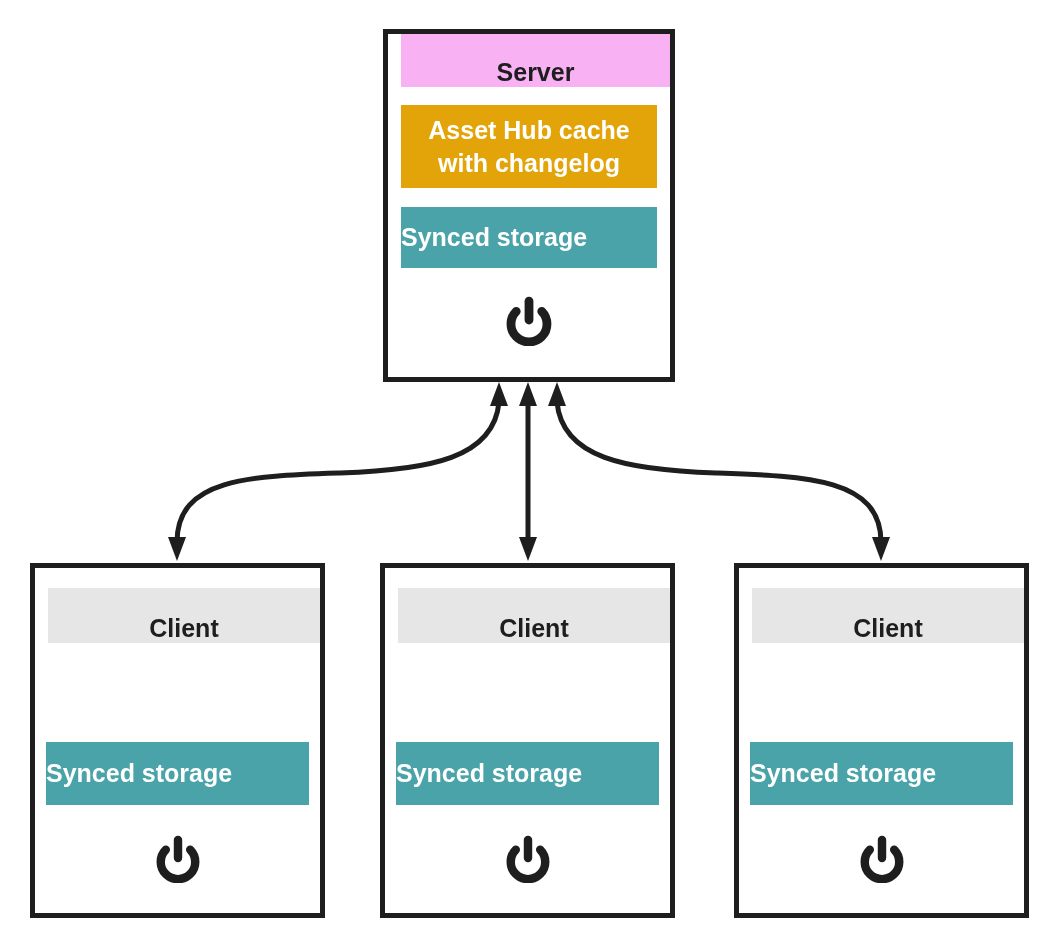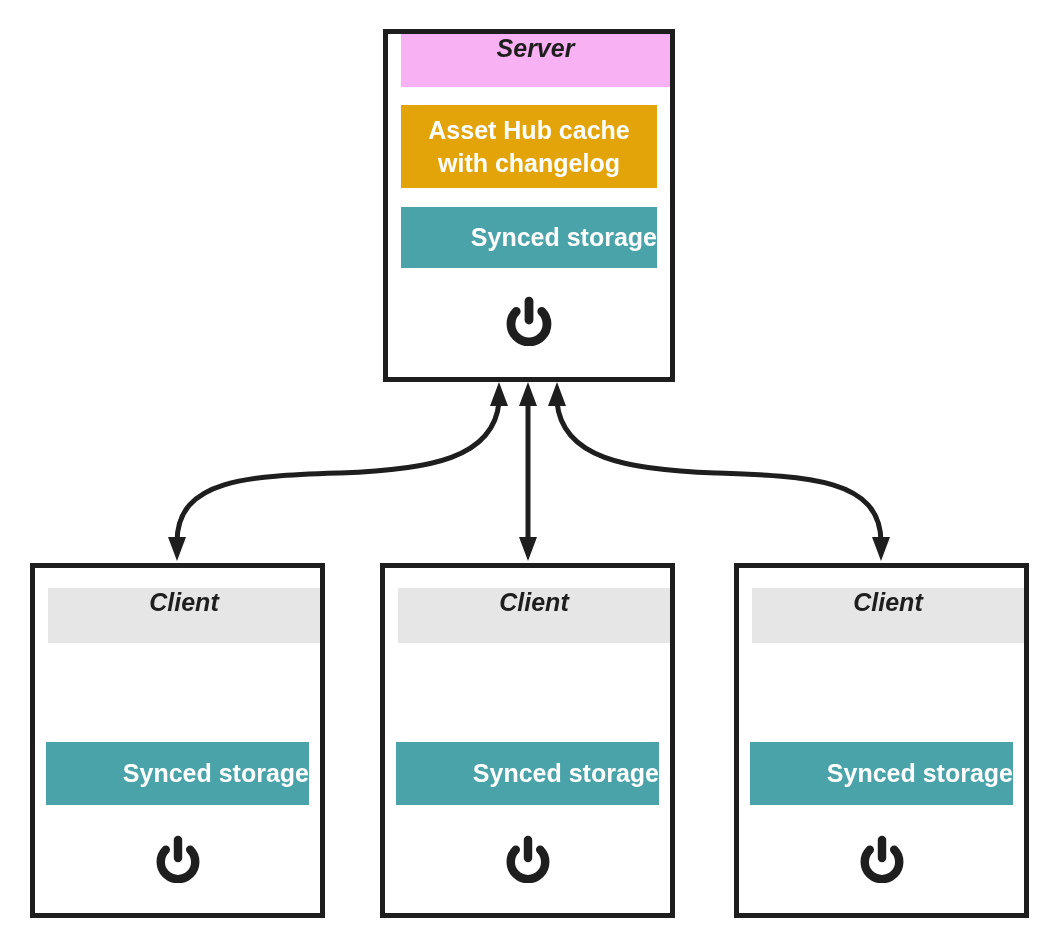--- a/index.html
+++ b/index.html
@@ -47,35 +47,34 @@
   }
   .node-client-left   { left: 30px;  top: 563px; width: 295px; height: 355px; }
   .node-client-middle { left: 380px; top: 563px; width: 295px; height: 355px; }
   .node-client-right  { left: 734px; top: 563px; width: 295px; height: 355px; }
 
   .node-header {
     position: absolute;
     left: 13px; top: 0; right: 0;
     height: 54px;
     display: flex;
-    align-items: flex-start;
+    align-items: flex-end;
     justify-content: center;
     font-size: 25px;
     font-weight: bold;
     color: #1e1e1e;
-    font-style: italic;
   }
   .node-server .node-header { background: var(--server-header, #f8b1f3); height: 53px; }
   .node-client  .node-header { background: var(--client-header, #e6e6e6); height: 55px; margin-top: 20px; }
 
   .block {
     position: absolute;
     display: flex;
     align-items: center;
-    justify-content: flex-end;
+    justify-content: flex-start;
     text-align: center;
     font-size: 25px;
     font-weight: bold;
     line-height: 1.3;
     color: var(--label-on-color, #ffffff);
   }
   .block-cache {
     left: 13px; width: 256px;
     top: 71px; height: 83px;
     background: var(--cache, #e2a409);

